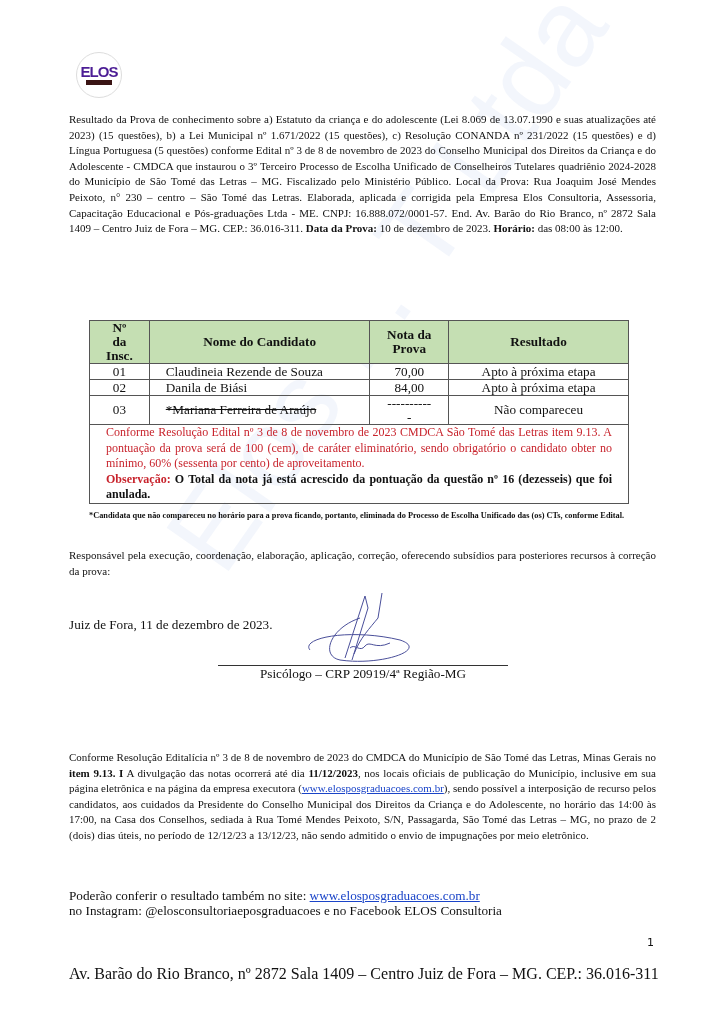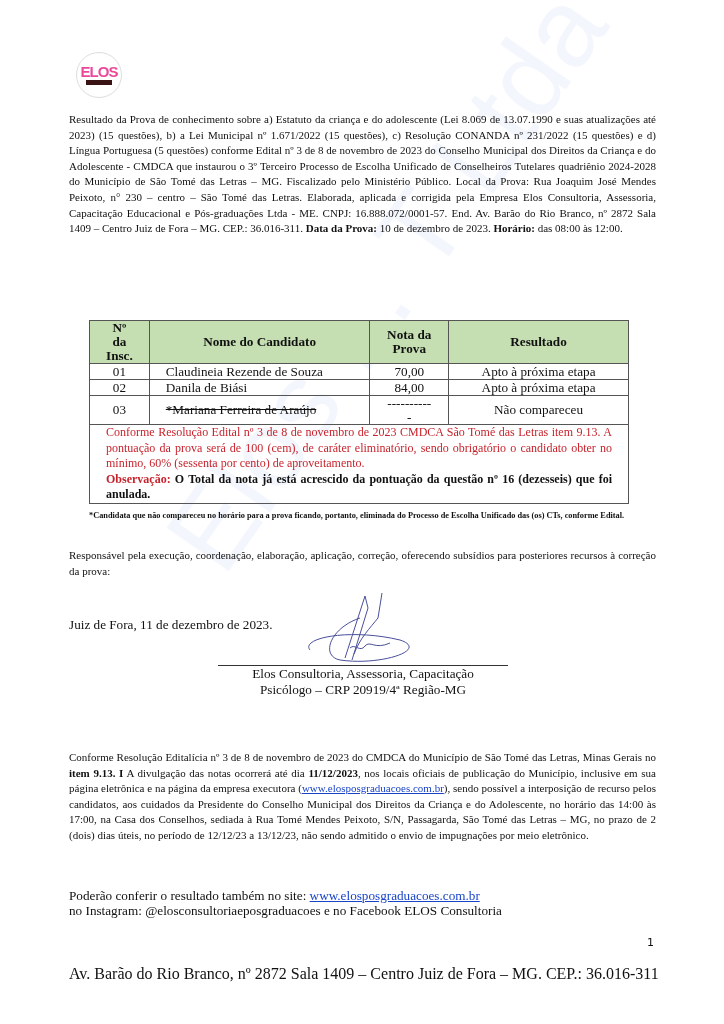--- a/index.html
+++ b/index.html
@@ -2,21 +2,21 @@
 <html><head>
 <meta charset="utf-8">
 <style>
   html, body { margin: 0; padding: 0; background: #fff; }
   body { width: 724px; height: 1024px; position: relative; overflow: hidden;
          font-family: "Liberation Serif", serif; color: #111; }
   .header { position: absolute; left: 76px; top: 52px; display: flex; align-items: center; }
   .logo { width: 44px; height: 44px; border-radius: 50%; border: 1px solid #ddd;
           display: flex; flex-direction: column; align-items: center; justify-content: center;
           background: #fff; }
-  .logo-text { font-family: "Liberation Sans", sans-serif; font-weight: bold; color: #ec4899;
+  .logo-text { font-family: "Liberation Sans", sans-serif; font-weight: bold; color: #4c1d95;
                font-size: 15px; letter-spacing: -1px; line-height: 14px; }
   .logo-band { width: 26px; height: 5px; background: #3a1414; margin-top: 1px; }
   .header-text { margin-left: 14px; font-family: "DejaVu Sans", sans-serif; font-size: 12.6px; line-height: 19px; color: #111; }
   .header-url { text-decoration: underline; }
 
   .watermark { position: absolute; left: 140px; top: 520px; transform: rotate(-55deg);
                transform-origin: left top; font-family: "Liberation Sans", sans-serif;
                font-size: 110px; color: rgba(120,160,220,0.09); white-space: nowrap; pointer-events: none; }
 
   .p { position: absolute; left: 69px; width: 587px; font-size: 11px; line-height: 15.6px; text-align: justify; }
@@ -114,21 +114,20 @@
 <div class="city">Juiz de Fora, 11 de dezembro de 2023.</div>
 
 <svg class="signature" viewBox="0 0 140 80">
   <path d="M20 62 C 10 50, 60 40, 110 52 C 140 62, 90 78, 50 72 C 30 68, 40 40, 70 30" fill="none" stroke="#4a4f9a" stroke-width="1"></path>
   <path d="M55 70 L 75 8 L 78 20 L 62 72 M 64 66 C 70 50, 80 40, 88 30 L 92 5" fill="none" stroke="#4a4f9a" stroke-width="1"></path>
   <path d="M60 60 C 65 55, 70 65, 75 58 C 80 52, 85 62, 100 55" fill="none" stroke="#4a4f9a" stroke-width="1"></path>
 </svg>
 
 <div class="sigline"></div>
 <div class="sigblock">
-  <div>Elos Consultoria, Assessoria, Capacitação</div>
   <div>Psicólogo – CRP 20919/4ª Região-MG</div>
 </div>
 
 <div class="p final">
   <span>Conforme Resolução Editalícia nº 3 de 8 de novembro de 2023 do CMDCA do Município de São Tomé das Letras, Minas Gerais no </span><b>item 9.13. I</b><span> A divulgação das notas ocorrerá até dia </span><b>11/12/2023</b><span>, nos locais oficiais de publicação do Município, inclusive em sua página eletrônica e na página da empresa executora (</span><a>www.elosposgraduacoes.com.br</a><span>), sendo possível a interposição de recurso pelos candidatos, aos cuidados da Presidente do Conselho Municipal dos Direitos da Criança e do Adolescente, no horário das 14:00 às 17:00, na Casa dos Conselhos, sediada à Rua Tomé Mendes Peixoto, S/N, Passagarda, São Tomé das Letras – MG, no prazo de 2 (dois) dias úteis, no período de 12/12/23 a 13/12/23, não sendo admitido o envio de impugnações por meio eletrônico.</span>
 </div>
 
 <div class="plain" style="top:888px">
   <span>Poderão conferir o resultado também no site: </span><span class="link">www.elosposgraduacoes.com.br</span>
 </div>

